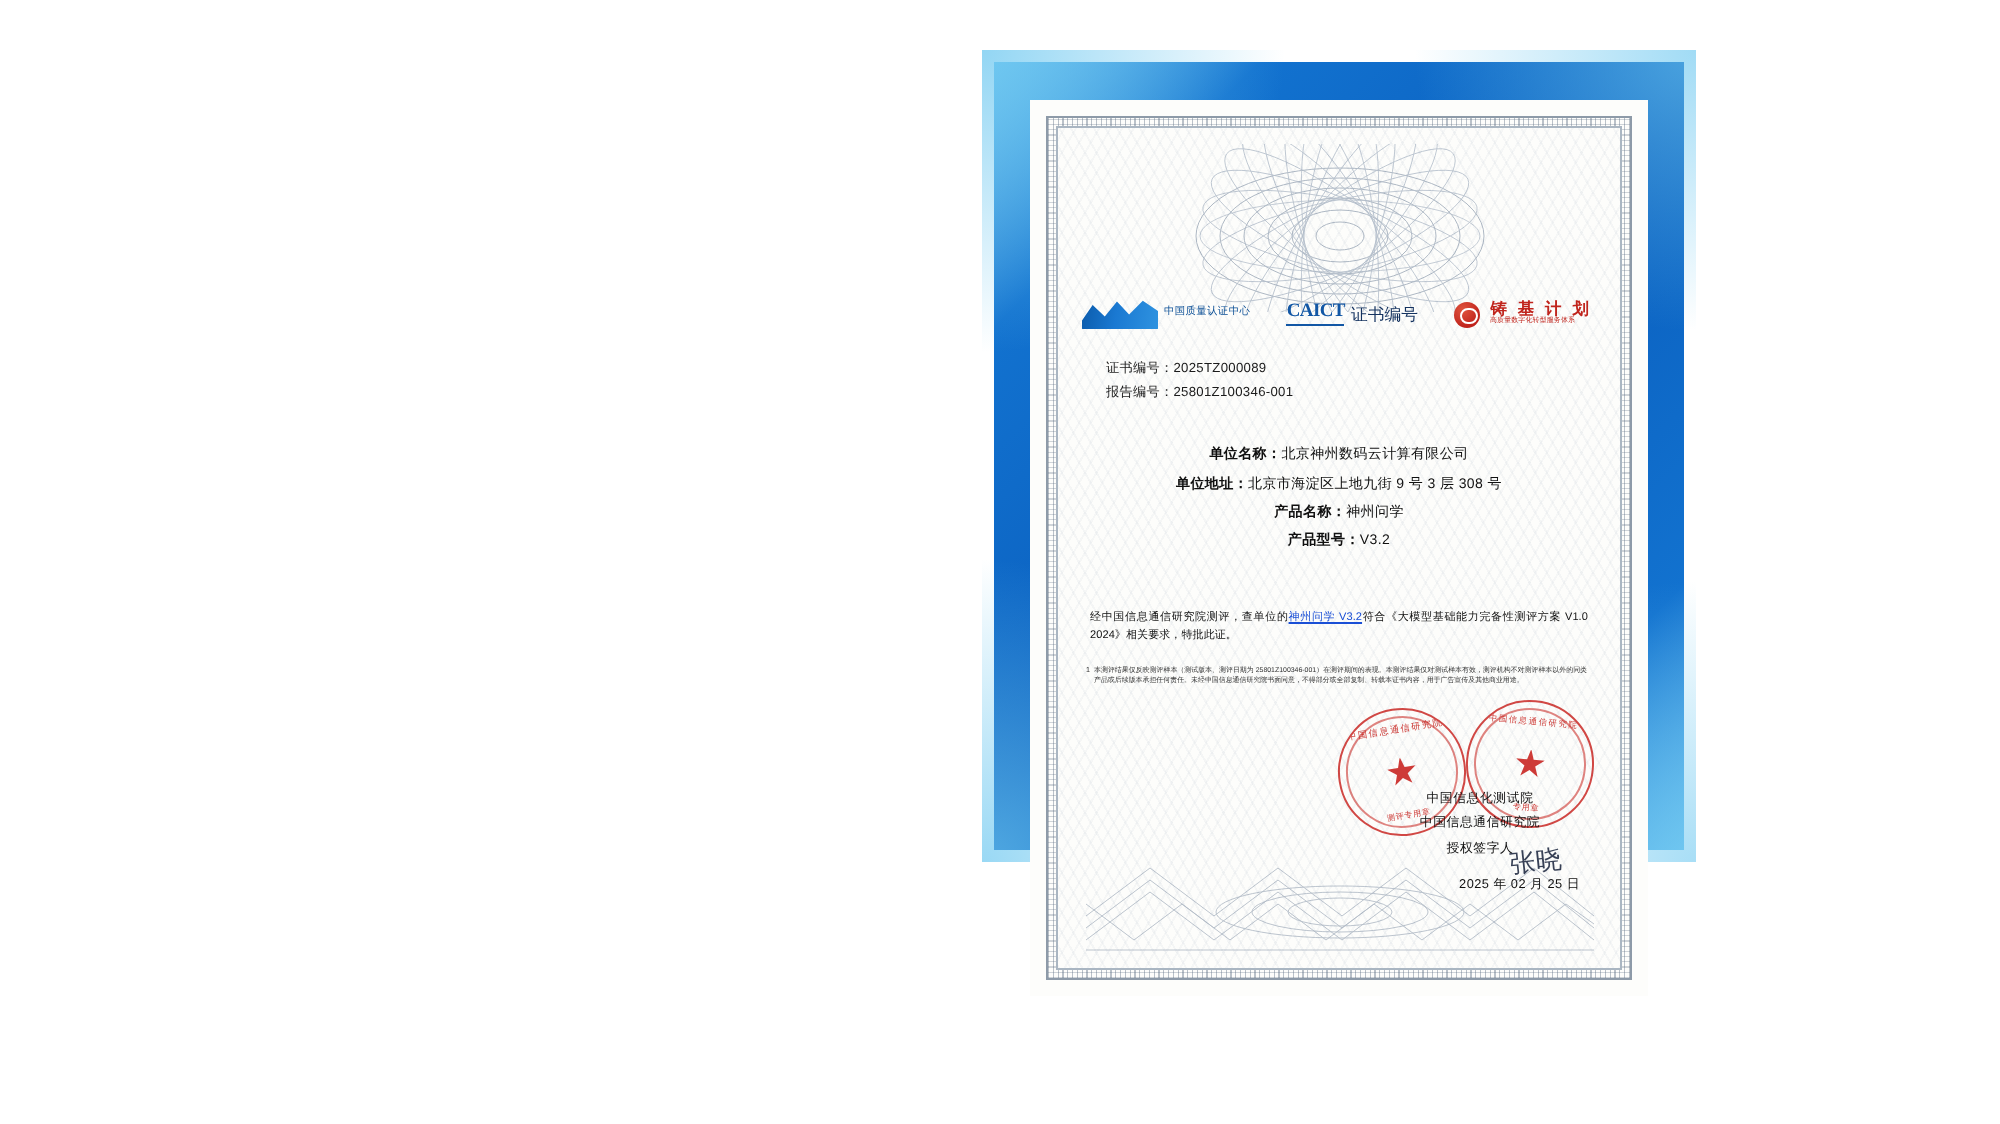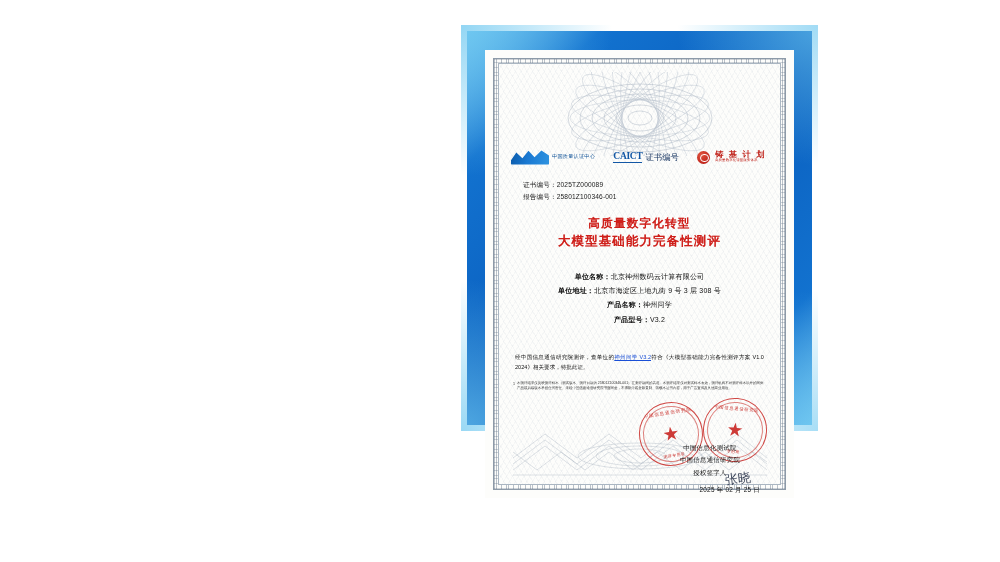--- a/index.html
+++ b/index.html
@@ -18,21 +18,21 @@
   #stage {
     position: relative;
     width: 1000px;
     height: 562px;
     background: #ffffff;
   }
 
   
   #cert-frame {
     position: absolute;
-    left: 467px;
+    left: 497px;
     top: 31px;
     width: 345px;
     height: 394px;
     background:
       linear-gradient(135deg, #6fc3f0 0%, #1272cf 18%, #0a5fbf 50%, #1272cf 82%, #6fc3f0 100%);
     box-shadow: 0 0 0 0 rgba(0,0,0,0);
   }
   #cert-frame::before {
     
     content: "";
@@ -446,24 +446,20 @@
               <div class="zhuji-t2">高质量数字化转型服务体系</div>
             </div>
           </div>
         </div>
 
         <div id="id-block">
           <div class="id-line">证书编号：2025TZ000089</div>
           <div class="id-line">报告编号：25801Z100346-001</div>
         </div>
 
-        <div id="title-block">
-          <div class="title-line" id="title-1">高质量数字化转型</div>
-          <div class="title-line" id="title-2">大模型基础能力完备性测评</div>
-        </div>
 
         <div id="detail-block">
           <div class="detail-line">
             <span class="detail-label">单位名称：</span><span>北京神州数码云计算有限公司</span>
           </div>
           <div class="detail-line">
             <span class="detail-label">单位地址：</span><span>北京市海淀区上地九街 9 号 3 层 308 号</span>
           </div>
           <div class="detail-line">
             <span class="detail-label">产品名称：</span><span>神州问学</span>

